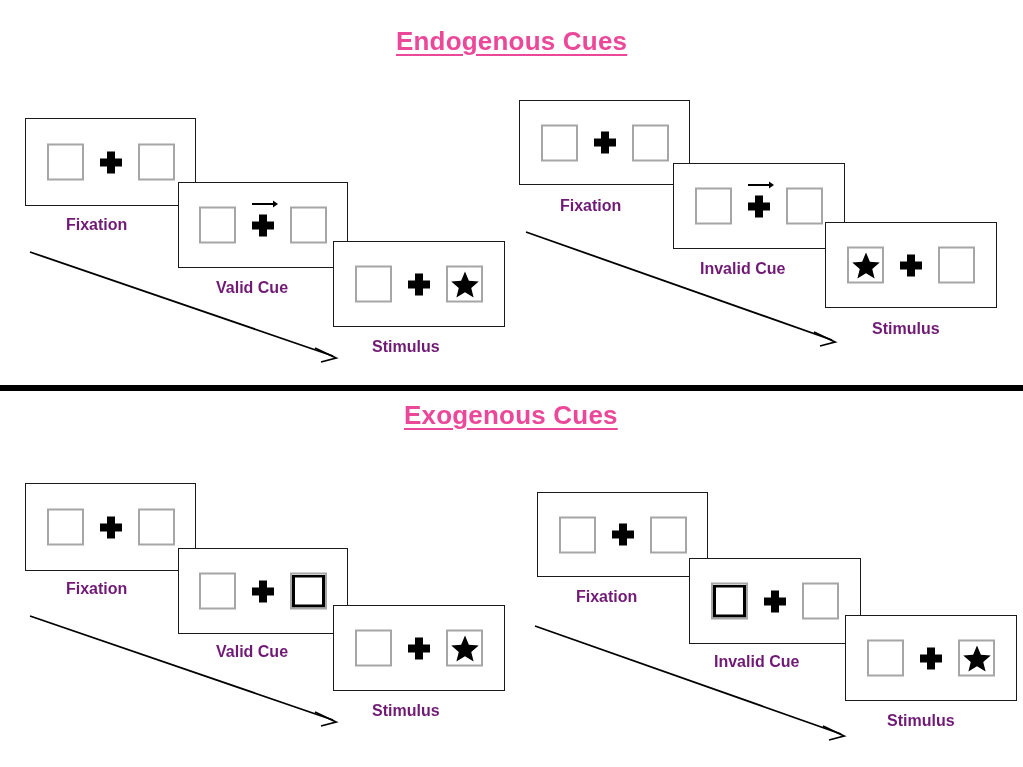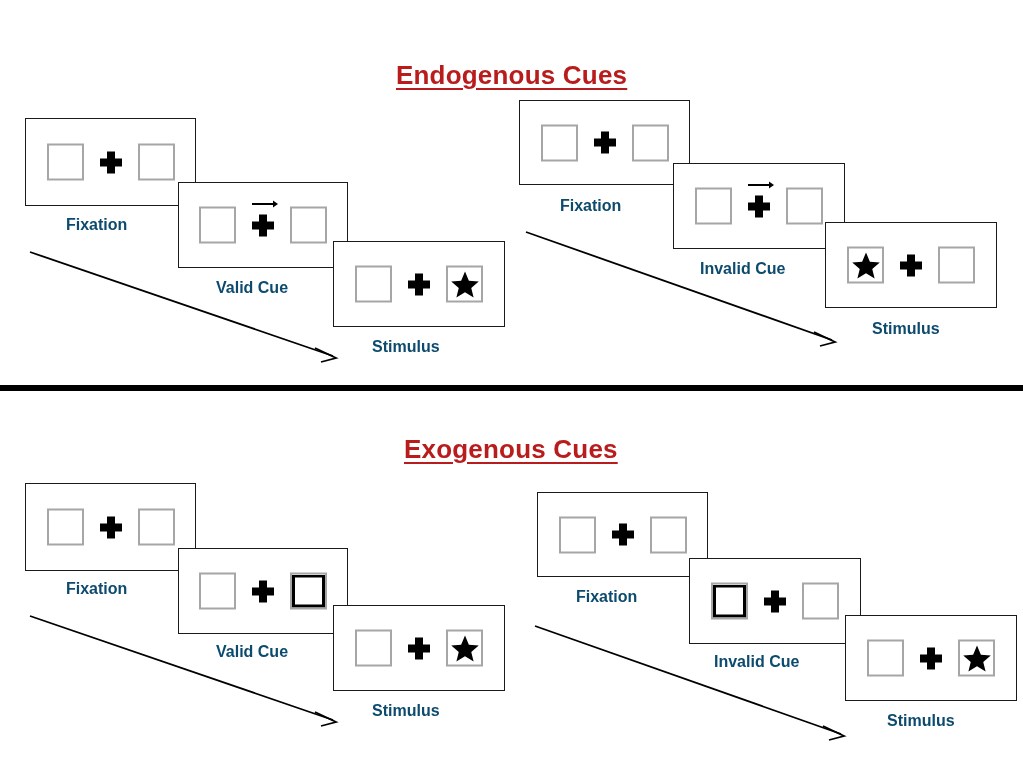--- a/index.html
+++ b/index.html
@@ -17,26 +17,25 @@
     height: 767px;
     background: #ffffff;
     overflow: hidden;
   }
 
   
   .section-title {
     position: absolute;
     font-size: 26px;
     font-weight: bold;
-    color: #b91c1c;
+    color: #ec4899;
     text-decoration: underline;
     text-underline-offset: 4px;
     letter-spacing: 0.2px;
     white-space: nowrap;
-    margin-top: 34px;
   }
 
   
   .divider {
     position: absolute;
     left: 0;
     width: 1023px;
     height: 6px;
     background: #000000;
   }
@@ -132,21 +131,21 @@
     width: 30px;
     height: 30px;
     display: block;
   }
 
   
   .caption {
     position: absolute;
     font-size: 16px;
     font-weight: bold;
-    color: #0c4a6e;
+    color: #701a75;
     white-space: nowrap;
   }
 
   
   .time-arrow {
     position: absolute;
     overflow: visible;
   }
 </style>
 </head>

